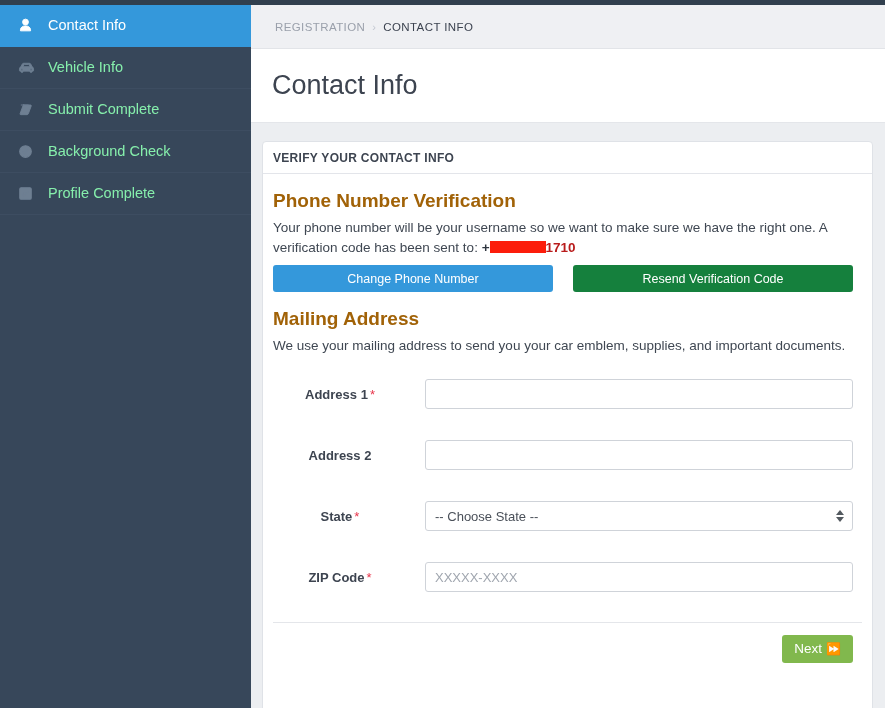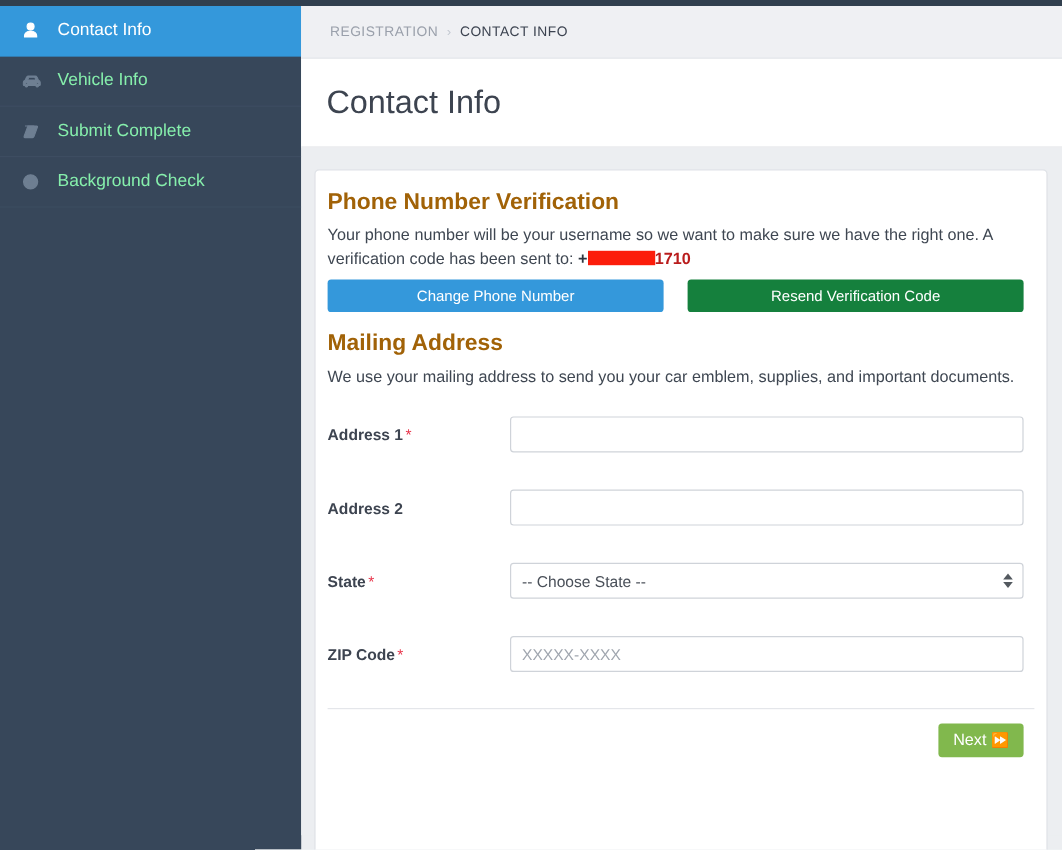--- a/index.html
+++ b/index.html
@@ -163,21 +163,21 @@
 
   
   .form { margin-top: 4px; }
   .form-row {
     display: flex;
     align-items: center;
     height: 61px;
   }
   .form-label {
     width: 152px;
-    text-align: left;
+    text-align: center;
     padding-right: 18px;
     font-size: 13px;
     font-weight: bold;
     color: #3d4450;
     flex: 0 0 152px;
   }
   .req { color: #e8344a; font-weight: normal; margin-left: 2px; }
   .field-col { flex: 1; padding-right: 9px; }
   .field {
     width: 100%;
@@ -291,38 +291,48 @@
     <div class="nav-item">
       <span class="nav-icon">
         <svg width="15" height="15" viewBox="0 0 16 16" fill="none" stroke-width="1.2">
             <circle cx="8" cy="8" r="6.2"></circle>
             <path d="M5.1 8.1l2 2 3.8-4"></path>
           </svg>
       </span>
       <span class="nav-label">Background Check</span>
     </div>
 
+    <div class="nav-item">
+      <span class="nav-icon">
+        <svg width="15" height="15" viewBox="0 0 16 16" fill="none" stroke-width="1.2">
+            <rect x="1.9" y="1.9" width="12.2" height="12.2" rx="1.4"></rect>
+            <path d="M4.6 8.1l2.2 2.2 4.3-4.5"></path>
+          </svg>
+      </span>
+      <span class="nav-label">Profile Complete</span>
+    </div>
 
   </nav>
 
   <div class="content">
 
     <div class="breadcrumb">
       <span class="crumb-muted">REGISTRATION</span>
       <span class="crumb-sep">›</span>
       <span class="crumb-current">CONTACT INFO</span>
     </div>
 
     <div class="page-head">
       <h1 class="page-title">Contact Info</h1>
     </div>
 
     <div class="card-wrap">
       <div class="card">
 
+        <div class="card-header">VERIFY YOUR CONTACT INFO</div>
 
         <div class="card-body">
 
           <h2 class="sec-title">Phone Number Verification</h2>
           <p class="sec-desc">
             <span>Your phone number will be your username so we want to make sure we have the right one. A verification code has been sent to:</span>
             <span class="phone-plus">+</span><span class="redaction"></span><span class="phone-tail">1710</span>
           </p>
 
           <div class="btn-row">

